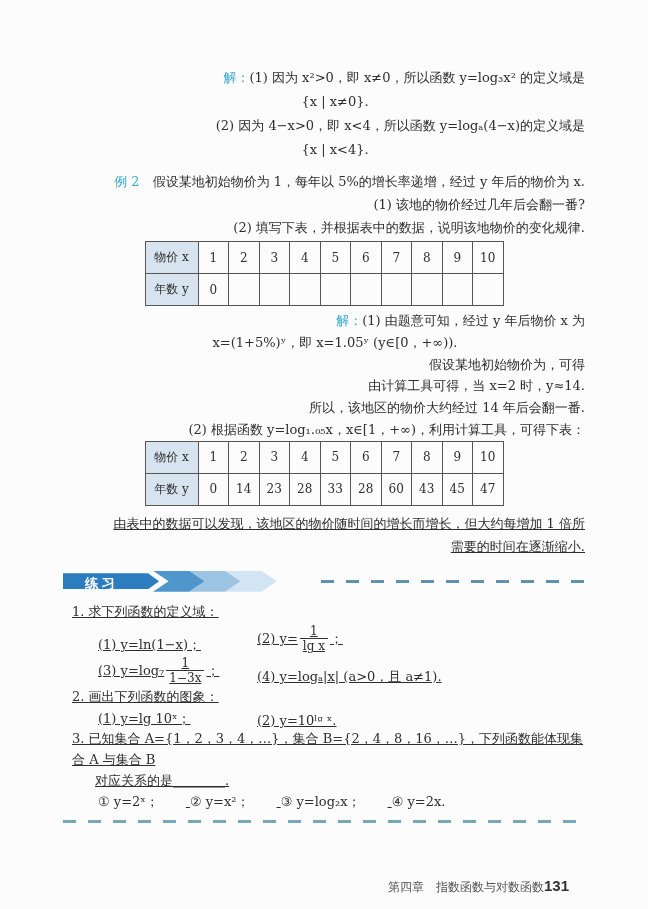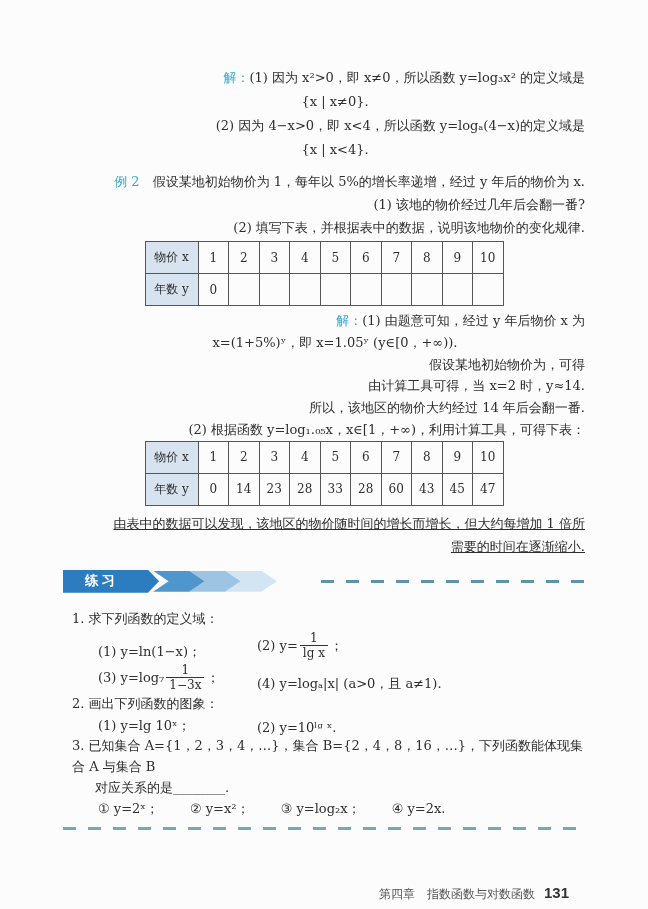--- a/index.html
+++ b/index.html
@@ -52,21 +52,21 @@
   .conclusion { margin-top: 6px; }
 
   
   .banner {
     display: flex;
     align-items: center;
     height: 21px;
     margin-top: 13px;
   }
   .banner-main {
-    width: 96px; height: 23px;
+    width: 96px; height: 16px;
     background: #2b7dbf;
     clip-path: polygon(0 0, calc(100% - 11px) 0, 100% 50%, calc(100% - 11px) 100%, 0 100%);
     color: #ffffff;
     font-family: "Liberation Sans", sans-serif;
     font-weight: bold;
     font-size: 13.5px;
     line-height: 21px;
     padding-left: 22px;
     letter-spacing: 3px;
   }
@@ -78,21 +78,21 @@
   .c1 { background: #4e96cc; margin-left: -6px; }
   .c2 { background: #9dc4e3; }
   .c3 { background: #d3e5f3; }
   .banner-dashes {
     flex: 1; height: 3px;
     margin-left: 44px;
     background: repeating-linear-gradient(90deg, #5d93ad 0 13px, transparent 13px 25px);
   }
 
   
-  .exercises { margin-top: 16px; }
+  .exercises { margin-top: 9px; text-decoration: underline; }
   .ex-stem { line-height: 21px; margin-left: 9px; }
   .ex-row { display: flex; align-items: flex-end; margin-left: 35px; min-height: 21px; }
   .ex-row.tall { min-height: 32px; }
   .ex-col1 { width: 159px; display: flex; align-items: center; }
   .ex-col2 { display: flex; align-items: center; }
   .frac {
     display: inline-flex; flex-direction: column; align-items: center;
     font-size: 12px; line-height: 1.2; margin: 0 2px; vertical-align: middle;
   }
   .frac .den { border-top: 1px solid #333; padding: 0 3px; }
@@ -110,21 +110,20 @@
   .footer {
     display: flex;
     justify-content: flex-end;
     align-items: baseline;
     margin-top: 54px;
     padding-right: 16px;
   }
   .footer .chapter {
     font-size: 12px; color: #555;
     font-family: "Liberation Sans", sans-serif;
-    margin-right: 9px;
   }
   .footer .pageno {
     font-size: 15px; font-weight: bold; color: #333;
     font-family: "Liberation Sans", sans-serif;
   }
 </style>
 </head>
 <body>
 
 <div class="page">

